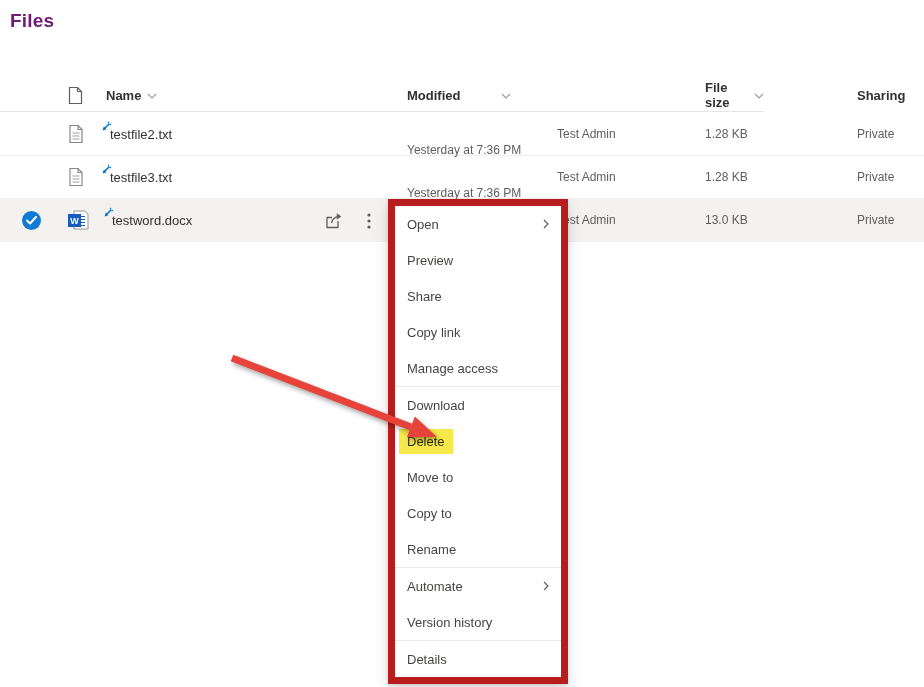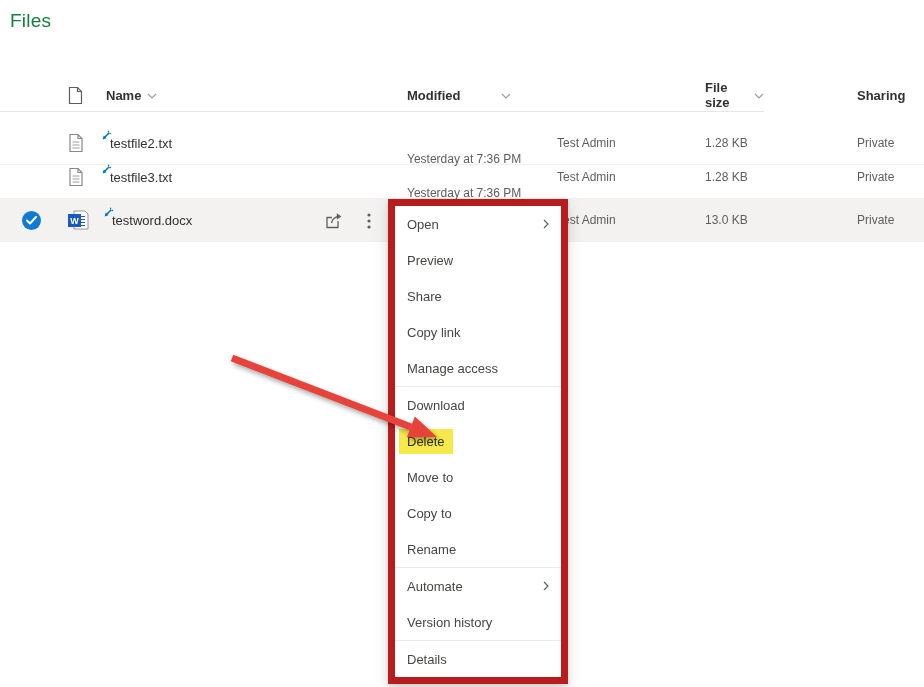--- a/index.html
+++ b/index.html
@@ -1,21 +1,21 @@
 <!DOCTYPE html>
 <html><head>
 <meta charset="utf-8">
 <style>
   * { margin:0; padding:0; box-sizing:border-box; }
   html,body { width:924px; height:687px; background:#ffffff; overflow:hidden;
     font-family:"Liberation Sans", sans-serif; }
   .stage { position:absolute; left:0; top:0; width:924px; height:687px; }
 
-  .page-title { position:absolute; left:10px; top:10px; font-size:19px; font-weight:400;
-    color:#15803d; letter-spacing:.2px; }
+  .page-title { position:absolute; left:10px; top:10px; font-size:19px; font-weight:700;
+    color:#701a75; letter-spacing:.2px; }
 
   
   .hdr-row { position:absolute; left:0; top:78px; width:764px; height:34px;
     border-bottom:1px solid #e8e6e4; }
   .hdr-cell { position:absolute; top:0; height:34px; display:flex; align-items:center;
     gap:6px; font-size:13px; font-weight:600; color:#323130; cursor:pointer; }
   .chev-down { width:10px; height:6px; margin-top:2px; }
 
   .row { position:absolute; left:0; width:924px; height:43px; border-bottom:1px solid #f1f0ef; }
   .row.selected { background:#f3f2f1; }
@@ -87,21 +87,21 @@
           <svg class="chev-down" viewBox="0 0 10 6">
             <polyline points="1,1 5,5 9,1" fill="none" stroke="#a19f9d" stroke-width="1.2"></polyline>
           </svg>
         </span>
     </span>
     <span class="hdr-cell" style="left:857px;">
       <span>Sharing</span>
     </span>
   </div>
 
-  <div class="row" style="top:122px;">
+  <div class="row" style="top:113px;">
     <span class="cell pos-icon">
       <svg width="16" height="20" viewBox="0 0 16 20">
         <path d="M2 1.5 H10 L14 5.5 V18.5 H2 Z" fill="#fff" stroke="#8a8886" stroke-width="1.2"></path>
         <path d="M10 1.5 V5.5 H14" fill="none" stroke="#8a8886" stroke-width="1.2"></path>
         <path d="M4.5 9 H11.5 M4.5 12 H11.5 M4.5 15 H11.5" stroke="#a19f9d" stroke-width="1"></path>
       </svg>
     </span>
     <span class="new-badge">
       <svg width="12" height="12" viewBox="0 0 12 12">
         <path d="M9.2 2.8 L4.2 7.8" stroke="#0072c9" stroke-width="1.5" fill="none"></path>

